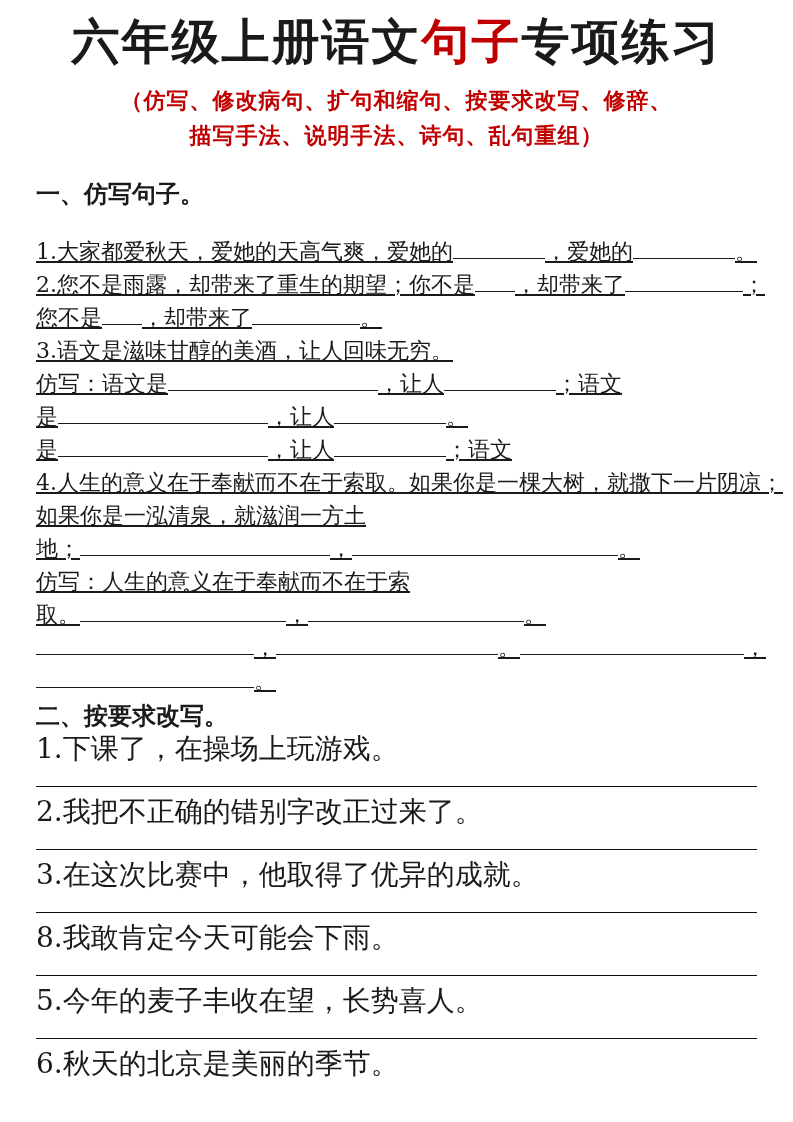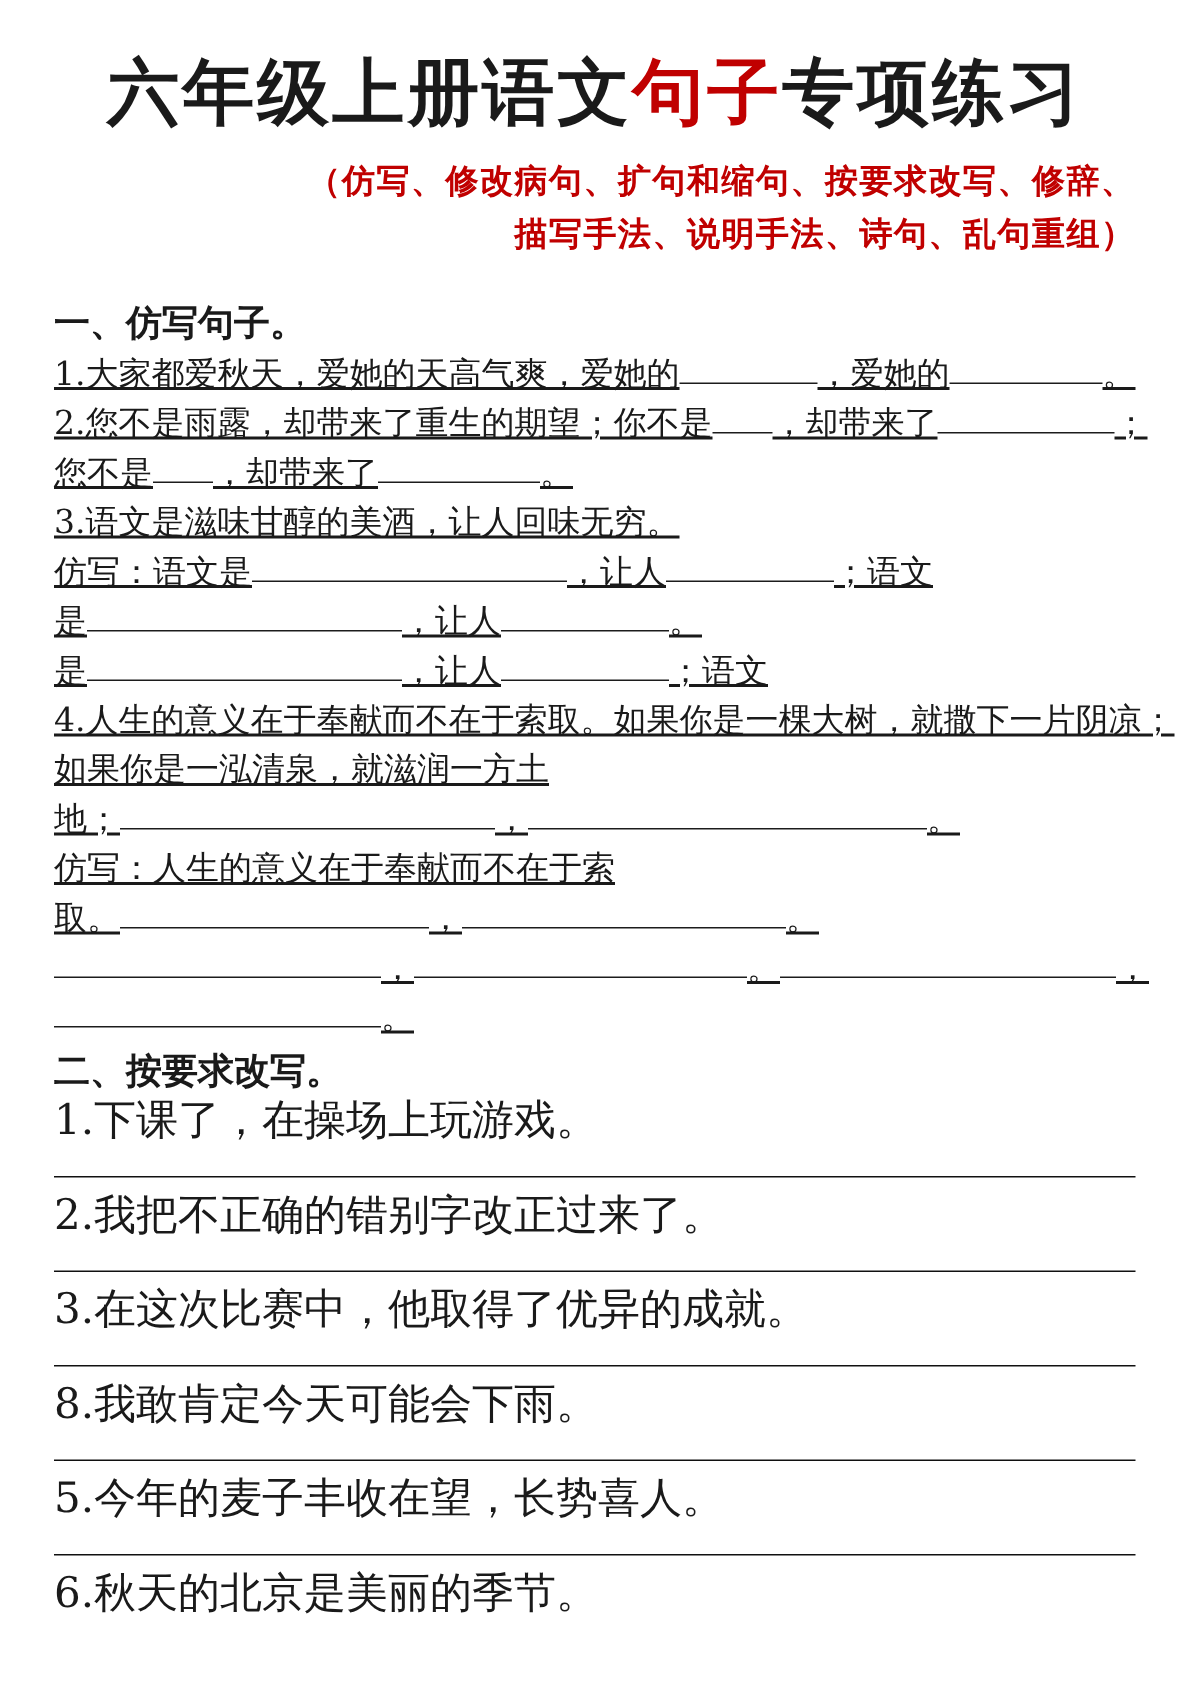--- a/index.html
+++ b/index.html
@@ -11,49 +11,49 @@
     width: 793px;
     height: 1122px;
     overflow: hidden;
     font-family: "DejaVu Serif", "Liberation Serif", serif;
     color: #1a1a1a;
   }
   .page {
     box-sizing: border-box;
     width: 793px;
     height: 1122px;
-    padding: 24px 36px 0 36px;
+    padding: 3px 36px 0 36px;
   }
   .title {
     text-align: center;
     font-size: 48px;
     font-weight: 700;
     letter-spacing: 2px;
     margin: 10px 0 12px 0;
     line-height: 1.2;
     white-space: nowrap;
   }
   .accent { color: var(--accent, #c00000); }
   .subtitle {
-    text-align: right;
+    text-align: center;
     color: var(--accent, #c00000);
     font-weight: 700;
     font-size: 22px;
     line-height: 35px;
     margin-bottom: 24px;
     letter-spacing: 1px;
   }
   .sec-heading {
     font-size: 24px;
     font-weight: 700;
     line-height: 34px;
     height: 34px;
     margin: 0;
   }
-  .sec-heading.first { margin-bottom: 1px; }
+  .sec-heading.first { margin-bottom: 24px; }
   .sec-heading.second { margin-top: 2px; }
   .wline {
     font-size: 22px;
     line-height: 33px;
     height: 33px;
     white-space: nowrap;
     text-decoration: underline;
   }
   .blank {
     display: inline-block;

